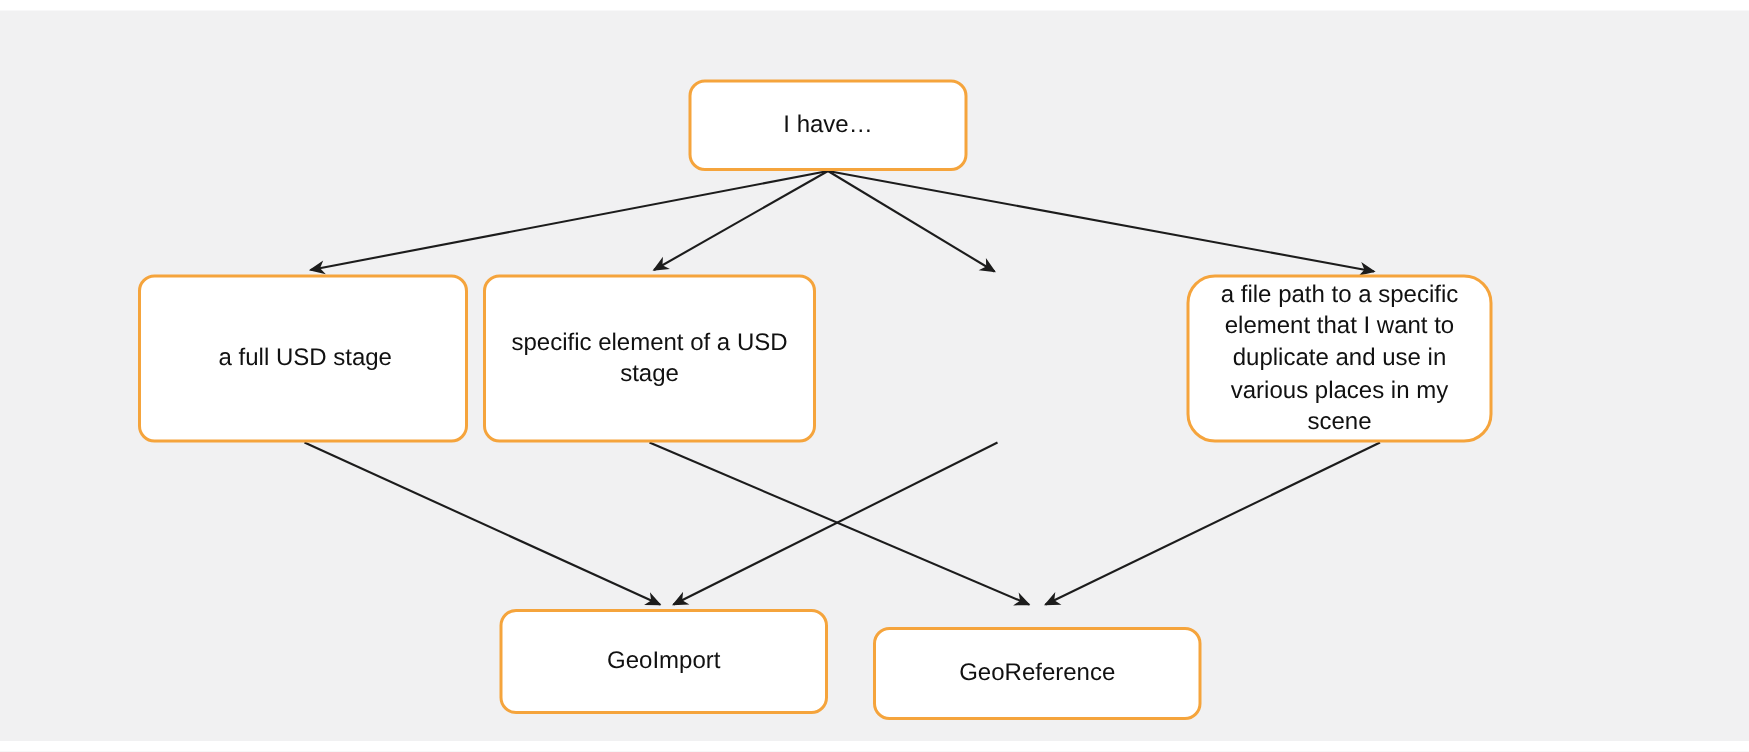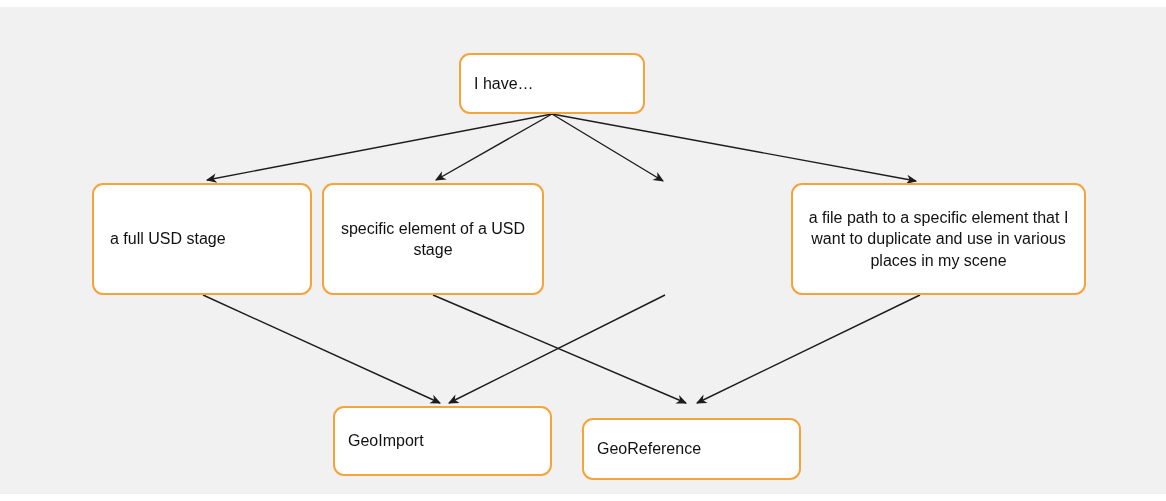--- a/index.html
+++ b/index.html
@@ -36,20 +36,21 @@
   }
   .arrow-head{fill:var(--arrow);}
   .node{
     position:absolute;
     box-sizing:border-box;
     background:var(--node-fill);
     border:2px solid var(--node-border);
     border-radius:11px;
     display:flex;
     align-items:center;
+    justify-content:center;
     text-align:center;
     color:var(--text);
     font-size:16px;
     line-height:1.32;
     padding:8px 13px;
   }
 </style>
 </head>
 <body>
 
@@ -80,21 +81,21 @@
 
   <div class="node" style="left:92px;top:183px;width:220px;height:112px;padding-left:16px;">
     <span>a full USD stage</span>
   </div>
 
   <div class="node" style="left:322px;top:183px;width:222px;height:112px;">
     <span>specific element of a USD stage</span>
   </div>
 
 
-  <div class="node" style="left:791px;top:183px;width:295px;height:112px;">
+  <div class="node" style="left:791px;top:183px;width:204px;height:112px;border-radius:19px;">
     <span>a file path to a specific element that I want to duplicate and use in various places in my scene</span>
   </div>
 
   <div class="node" style="left:333px;top:406px;width:219px;height:70px;">
     <span>GeoImport</span>
   </div>
 
   <div class="node" style="left:582px;top:406px;width:219px;height:62px;margin-top:12px;">
     <span>GeoReference</span>
   </div>

